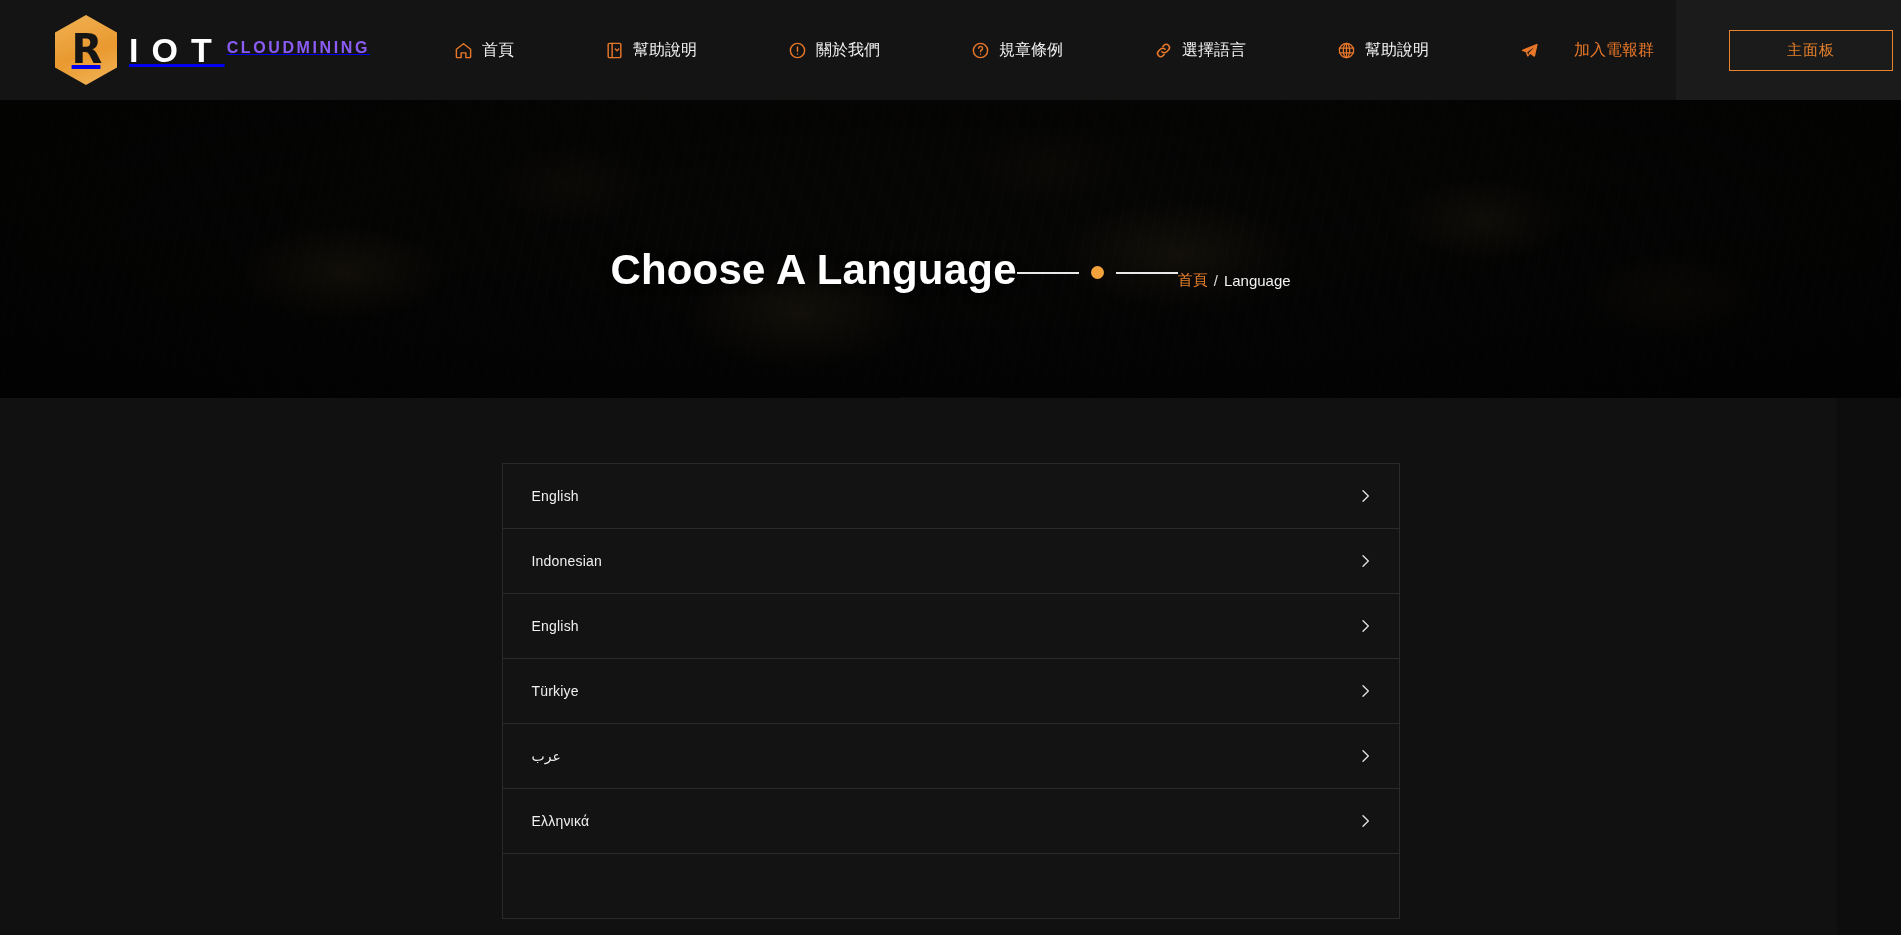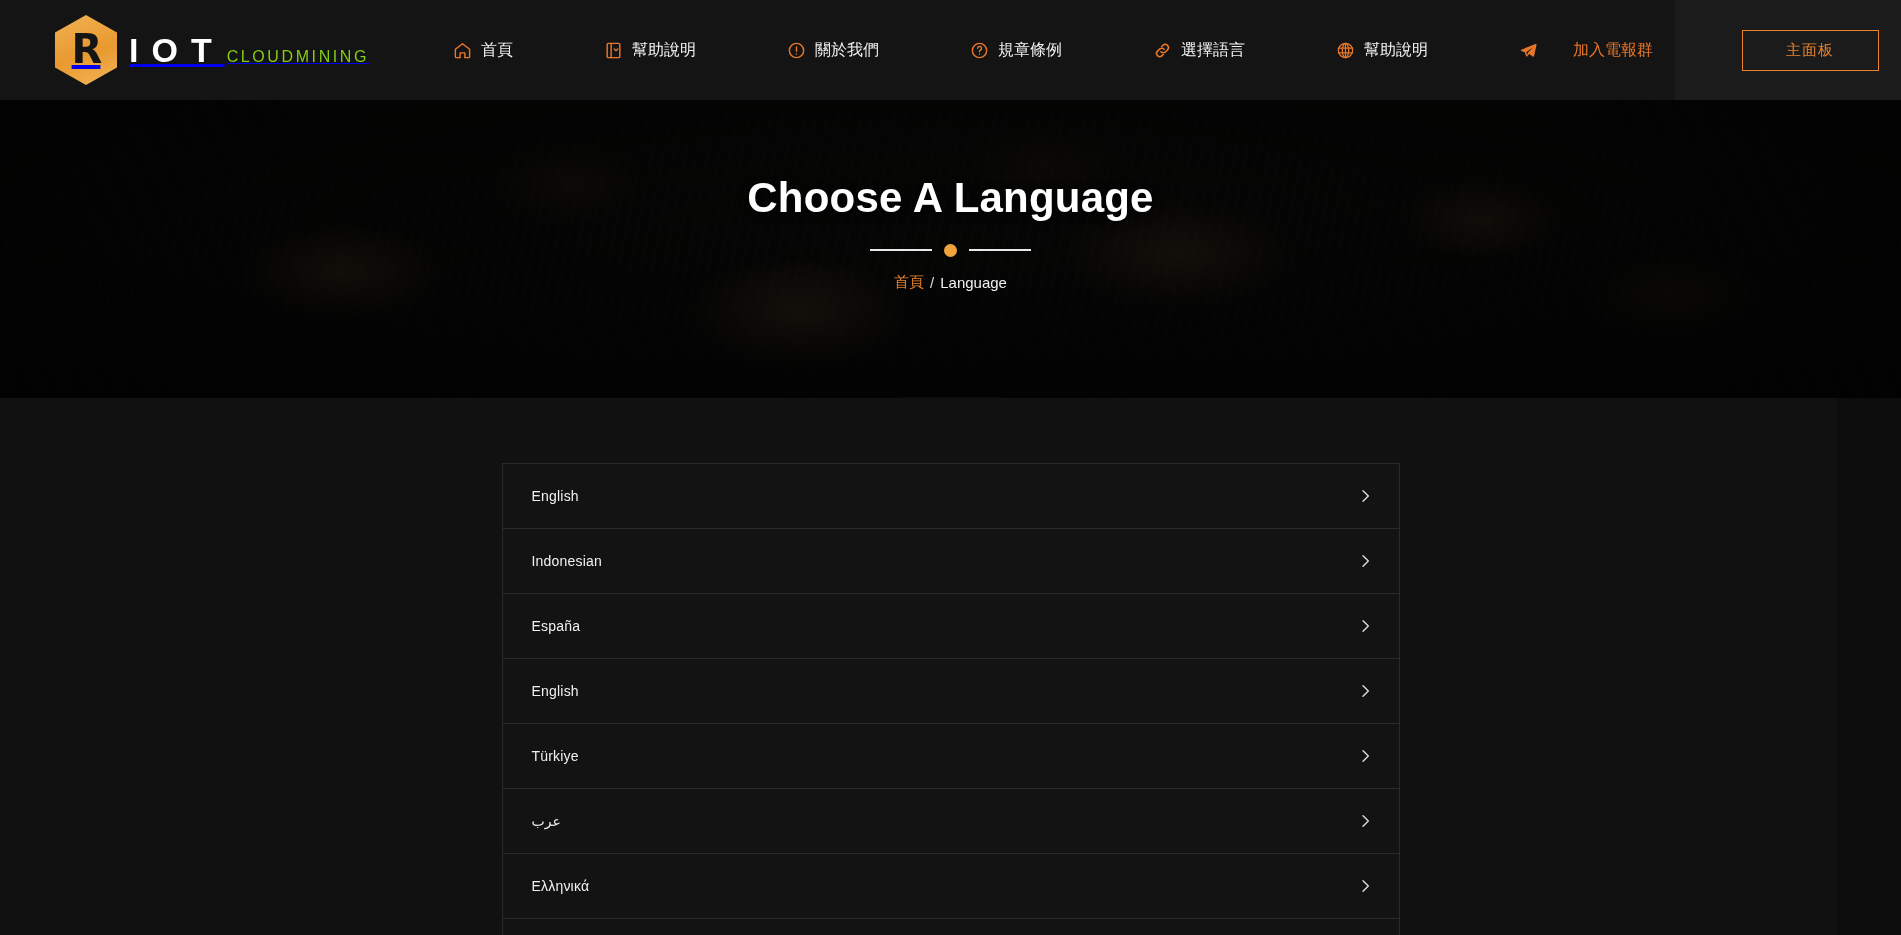--- a/index.html
+++ b/index.html
@@ -64,24 +64,24 @@
 
   .brand-text { display: flex; line-height: 1; }
   .brand-iot {
     font-size: 34px;
     font-weight: 800;
     letter-spacing: 13px;
     color: #ffffff;
   }
   .brand-sub {
     font-size: 16px;
-    font-weight: 400;
+    font-weight: 700;
     letter-spacing: 2.6px;
-    color: #84cc16;
-    margin-top: 16px;
+    color: #8b5cf6;
+    margin-top: 7px;
     margin-left: 2px;
   }
 
   .main-nav {
     display: flex;
     align-items: center;
     margin-left: 62px;
     flex: 1 1 auto;
     height: 100%;
   }
@@ -123,21 +123,21 @@
     justify-content: center;
     flex: 0 0 auto;
   }
   .dashboard-btn {
     border: 1px solid #e8822c;
     background: transparent;
     color: #e8822c;
     font-size: 15px;
     font-family: inherit;
     padding: 10px 0;
-    width: 137px;
+    width: 164px;
     text-align: center;
     cursor: pointer;
     letter-spacing: 1px;
   }
 
   
   .hero {
     position: relative;
     height: 298px;
     overflow: hidden;
@@ -171,24 +171,24 @@
     background:
       radial-gradient(ellipse 55% 75% at 50% 48%, rgba(0,0,0,0.55) 0%, rgba(0,0,0,0.80) 100%),
       linear-gradient(180deg, rgba(10,10,10,0.55) 0%, rgba(10,10,10,0.45) 50%, rgba(10,10,10,0.70) 100%);
   }
 
   .hero-inner {
     position: relative;
     z-index: 3;
     height: 100%;
     display: flex;
-    flex-direction: column;
     align-items: center;
     justify-content: center;
     padding-bottom: 33px;
+    margin-top: 48px;
   }
 
   .hero-title {
     font-size: 42px;
     font-weight: 800;
     color: #ffffff;
     letter-spacing: 0.2px;
     text-shadow: 0 2px 10px rgba(0,0,0,0.75);
     margin-bottom: 22px;
   }
@@ -429,28 +429,20 @@
 
     <a class="lang-row" href="#">
       <span class="lang-label">Indonesian</span>
       <span class="chevron">
         <svg viewBox="0 0 24 24" fill="none" stroke="currentColor" stroke-width="2" stroke-linecap="round" stroke-linejoin="round">
             <polyline points="9,4 17,12 9,20"></polyline>
           </svg>
       </span>
     </a>
 
-    <a class="lang-row" href="#">
-      <span class="lang-label">España</span>
-      <span class="chevron">
-        <svg viewBox="0 0 24 24" fill="none" stroke="currentColor" stroke-width="2" stroke-linecap="round" stroke-linejoin="round">
-            <polyline points="9,4 17,12 9,20"></polyline>
-          </svg>
-      </span>
-    </a>
 
     <a class="lang-row" href="#">
       <span class="lang-label">English</span>
       <span class="chevron">
         <svg viewBox="0 0 24 24" fill="none" stroke="currentColor" stroke-width="2" stroke-linecap="round" stroke-linejoin="round">
             <polyline points="9,4 17,12 9,20"></polyline>
           </svg>
       </span>
     </a>
 

